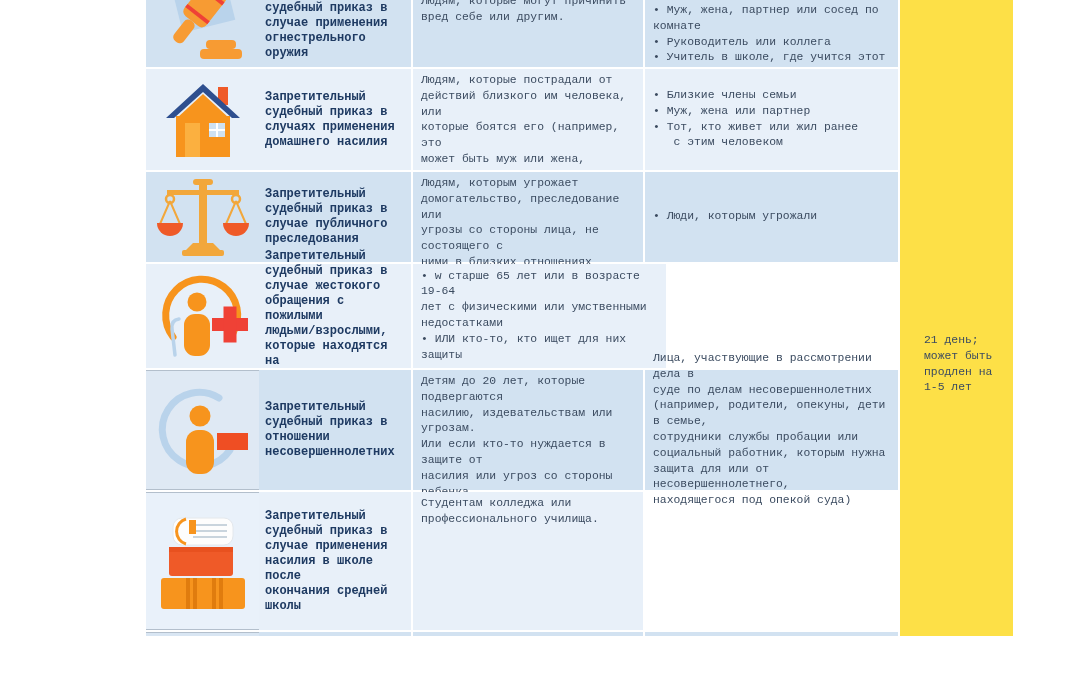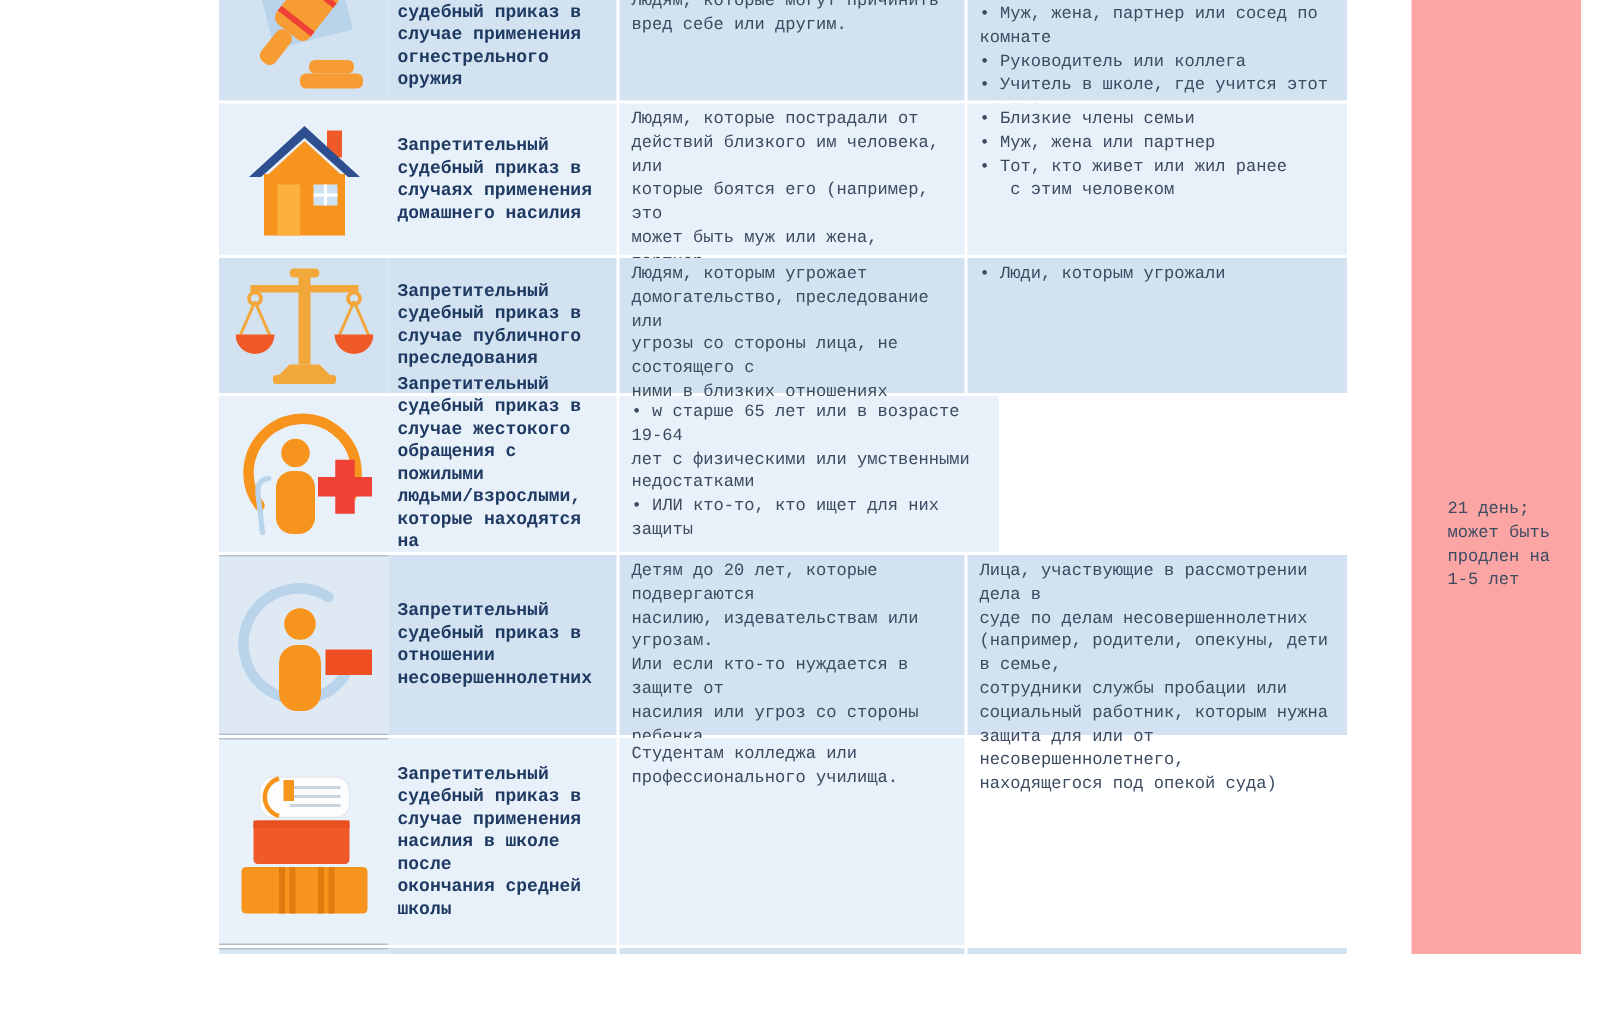--- a/index.html
+++ b/index.html
@@ -8,21 +8,21 @@
     background:#ffffff;
     font-family:Liberation Mono, monospace;
     margin-left:41px;
   }
   .table { position:absolute; left:105px; top:-63px; width:752px; }
   .row { display:flex; margin-bottom:2px; }
   .cell { box-sizing:border-box; }
   .c-icon  { width:113px; display:flex; align-items:center; justify-content:center; }
   .c-title { width:152px; display:flex; flex-direction:column; justify-content:center; padding:4px 3px 4px 6px; }
   .c-who   { width:230px; margin-left:2px; display:flex; flex-direction:column; justify-content:flex-start; padding:4px 6px 4px 8px; }
-  .c-against{ width:253px; margin-left:2px; display:flex; flex-direction:column; justify-content:flex-start; padding:4px 6px 4px 8px; }
+  .c-against{ width:253px; margin-left:2px; display:flex; flex-direction:column; justify-content:center; padding:4px 6px 4px 8px; }
 
   .r1 { height:130px; } .r3 { height:90px; } .r5 { height:120px; } .r7 { height:110px; }
   .r2 { height:101px; } .r4 { height:104px; } .r6 { height:138px; }
   .r1 .cell, .r3 .cell, .r5 .cell, .r7 .cell { background:#d2e2f1; }
   .r2 .cell, .r4 .cell, .r6 .cell { background:#e8f0f9; }
 
   
   .r5 .c-icon { background:#dfe9f4; border-top:1px solid #b3bfcc; border-bottom:1px solid #b3bfcc; }
   .r6 .c-icon { background:#e9f1fa; border-top:1px solid #b3bfcc; border-bottom:1px solid #b3bfcc; }
   .r7 .c-icon { background:#d9e6f3; border-top:1px solid #b3bfcc; }
@@ -33,22 +33,22 @@
   .r1 .c-who   { justify-content:flex-start; padding-top:57px; }
   .r1 .c-against{ justify-content:flex-start; padding-top:66px; }
   
   .r7 .c-icon  { align-items:flex-start; padding-top:20px; }
   .r7 .c-who   { justify-content:flex-start; padding-top:26px; }
 
   .title { font-weight:bold; font-size:12px; line-height:15px; color:#1e3a62; white-space:pre-wrap; }
   .body  { font-size:11.4px; line-height:15.8px; color:#3b4b60; white-space:pre-wrap; }
 
   .duration {
-    position:absolute; left:900px; top:0; width:113px; height:675px;
-    background:#fca5a5;
+    position:absolute; left:859px; top:0; width:113px; height:675px;
+    background:#fde047;
   }
   .duration .body { position:absolute; left:24px; top:333px; white-space:pre-wrap; }
   svg { display:block; }
 </style>
 </head>
 <body>
 
 <div class="canvas">
 
   <div class="table">

